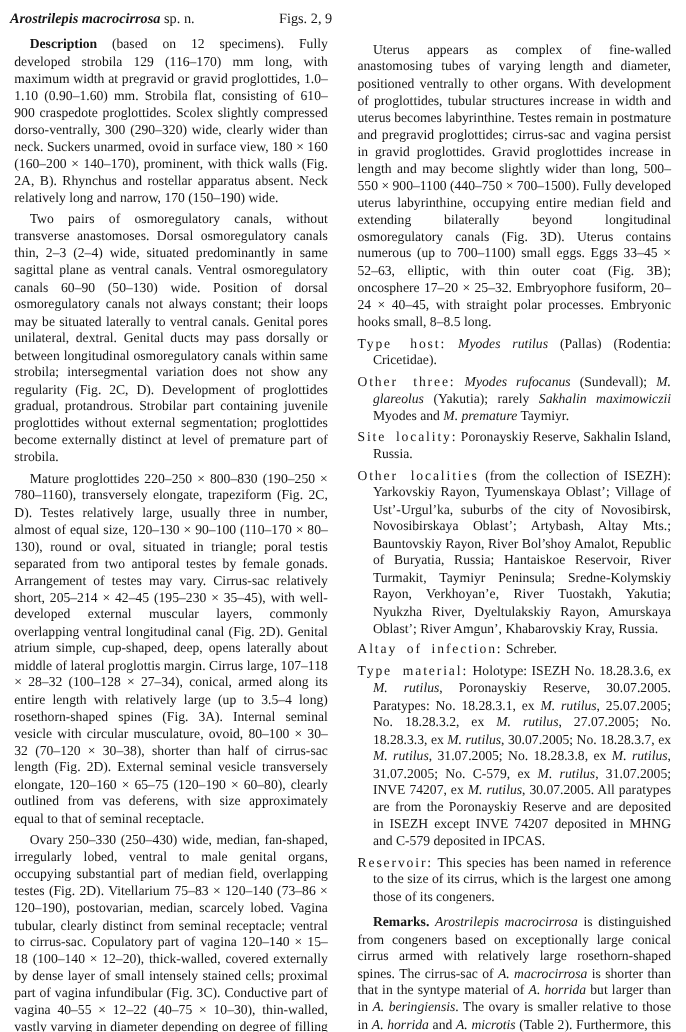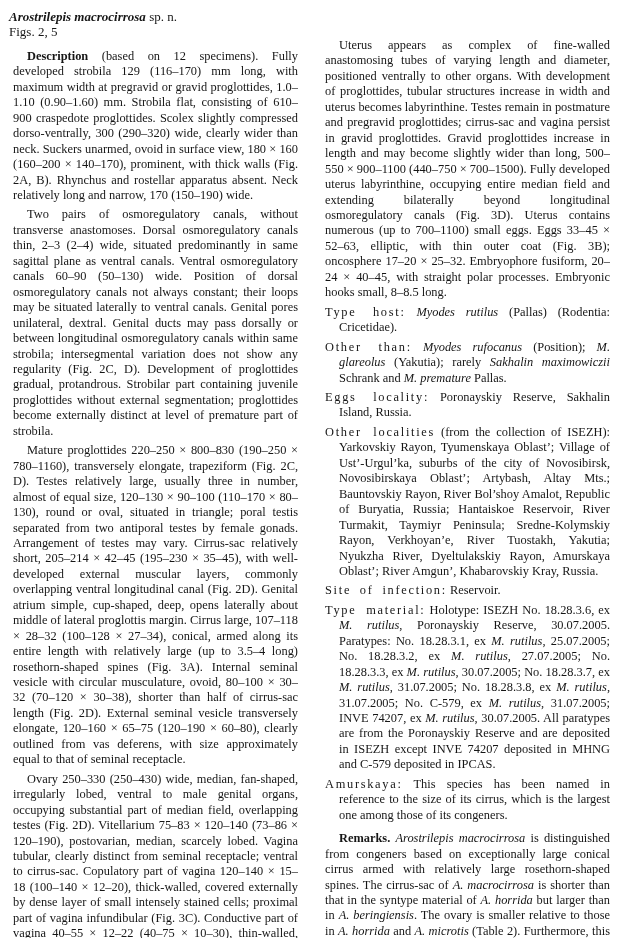--- a/index.html
+++ b/index.html
@@ -27,47 +27,46 @@
   .b { font-weight: 700; }
   .i { font-style: italic; }
   .ls { letter-spacing: 1.7px; word-spacing: 4px; }
   .titlerow {
     display: flex;
     justify-content: space-between;
     align-items: baseline;
     margin: 1px 0 9px 0;
     font-size: 13px;
     text-align: left;
-    flex-direction: column;
   }
   .species { font-weight: 700; font-style: italic; }
   .rightcol { padding-top: 26px; }
 </style>
 </head>
 <body>
 
 <div class="page">
   <div class="cols">
     <div class="col">
       <div class="titlerow">
         <span><span class="species">Arostrilepis macrocirrosa</span><span> sp. n.</span></span>
-        <span class="figs">Figs. 2, 5</span>
+        <span class="figs">Figs. 2, 9</span>
       </div>
       <div id="leftcol">
           <p class="ind"><span class="b">Description</span><span> (based on 12 specimens). Fully developed strobila 129 (116–170) mm long, with maximum width at pregravid or gravid proglottides, 1.0–1.10 (0.90–1.60) mm. Strobila flat, consisting of 610–900 craspedote proglottides. Scolex slightly compressed dorso-ventrally, 300 (290–320) wide, clearly wider than neck. Suckers unarmed, ovoid in surface view, 180 × 160 (160–200 × 140–170), prominent, with thick walls (Fig. 2A, B). Rhynchus and rostellar apparatus absent. Neck relatively long and narrow, 170 (150–190) wide.</span></p>
           <p class="ind"><span>Two pairs of osmoregulatory canals, without transverse anastomoses. Dorsal osmoregulatory canals thin, 2–3 (2–4) wide, situated predominantly in same sagittal plane as ventral canals. Ventral osmoregulatory canals 60–90 (50–130) wide. Position of dorsal osmoregulatory canals not always constant; their loops may be situated laterally to ventral canals. Genital pores unilateral, dextral. Genital ducts may pass dorsally or between longitudinal osmoregulatory canals within same strobila; intersegmental variation does not show any regularity (Fig. 2C, D). Development of proglottides gradual, protandrous. Strobilar part containing juvenile proglottides without external segmentation; proglottides become externally distinct at level of premature part of strobila.</span></p>
           <p class="ind"><span>Mature proglottides 220–250 × 800–830 (190–250 × 780–1160), transversely elongate, trapeziform (Fig. 2C, D). Testes relatively large, usually three in number, almost of equal size, 120–130 × 90–100 (110–170 × 80–130), round or oval, situated in triangle; poral testis separated from two antiporal testes by female gonads. Arrangement of testes may vary. Cirrus-sac relatively short, 205–214 × 42–45 (195–230 × 35–45), with well-developed external muscular layers, commonly overlapping ventral longitudinal canal (Fig. 2D). Genital atrium simple, cup-shaped, deep, opens laterally about middle of lateral proglottis margin. Cirrus large, 107–118 × 28–32 (100–128 × 27–34), conical, armed along its entire length with relatively large (up to 3.5–4 long) rosethorn-shaped spines (Fig. 3A). Internal seminal vesicle with circular musculature, ovoid, 80–100 × 30–32 (70–120 × 30–38), shorter than half of cirrus-sac length (Fig. 2D). External seminal vesicle transversely elongate, 120–160 × 65–75 (120–190 × 60–80), clearly outlined from vas deferens, with size approximately equal to that of seminal receptacle.</span></p>
           <p class="ind"><span>Ovary 250–330 (250–430) wide, median, fan-shaped, irregularly lobed, ventral to male genital organs, occupying substantial part of median field, overlapping testes (Fig. 2D). Vitellarium 75–83 × 120–140 (73–86 × 120–190), postovarian, median, scarcely lobed. Vagina tubular, clearly distinct from seminal receptacle; ventral to cirrus-sac. Copulatory part of vagina 120–140 × 15–18 (100–140 × 12–20), thick-walled, covered externally by dense layer of small intensely stained cells; proximal part of vagina infundibular (Fig. 3C). Conductive part of vagina 40–55 × 12–22 (40–75 × 10–30), thin-walled, vastly varying in diameter depending on degree of filling with sperm. Seminal receptacle relatively small, transversely elongate, 120–145 × 55–63 (120–190 × 55–78).</span></p>
         </div>
     </div>
     <div class="col rightcol" id="rightcol">
         <p class="ind"><span>Uterus appears as complex of fine-walled anastomosing tubes of varying length and diameter, positioned ventrally to other organs. With development of proglottides, tubular structures increase in width and uterus becomes labyrinthine. Testes remain in postmature and pregravid proglottides; cirrus-sac and vagina persist in gravid proglottides. Gravid proglottides increase in length and may become slightly wider than long, 500–550 × 900–1100 (440–750 × 700–1500). Fully developed uterus labyrinthine, occupying entire median field and extending bilaterally beyond longitudinal osmoregulatory canals (Fig. 3D). Uterus contains numerous (up to 700–1100) small eggs. Eggs 33–45 × 52–63, elliptic, with thin outer coat (Fig. 3B); oncosphere 17–20 × 25–32. Embryophore fusiform, 20–24 × 40–45, with straight polar processes. Embryonic hooks small, 8–8.5 long.</span></p>
         <p class="hang"><span class="ls">Type host:</span><span> </span><span class="i">Myodes rutilus</span><span> (Pallas) (Rodentia: Cricetidae).</span></p>
-        <p class="hang"><span class="ls">Other than:</span><span> </span><span class="i">Myodes rufocanus</span><span> (Position); </span><span class="i">M. glareolus</span><span> (Yakutia); rarely </span><span class="i">Sakhalin maximowiczii</span><span> Schrank and </span><span class="i">M. premature</span><span> Pallas.</span></p>
-        <p class="hang"><span class="ls">Eggs locality:</span><span> Poronayskiy Reserve, Sakhalin Island, Russia.</span></p>
+        <p class="hang"><span class="ls">Other three:</span><span> </span><span class="i">Myodes rufocanus</span><span> (Sundevall); </span><span class="i">M. glareolus</span><span> (Yakutia); rarely </span><span class="i">Sakhalin maximowiczii</span><span> Myodes and </span><span class="i">M. premature</span><span> Taymiyr.</span></p>
+        <p class="hang"><span class="ls">Site locality:</span><span> Poronayskiy Reserve, Sakhalin Island, Russia.</span></p>
         <p class="hang"><span class="ls">Other localities</span><span> (from the collection of ISEZH): Yarkovskiy Rayon, Tyumenskaya Oblast’; Village of Ust’-Urgul’ka, suburbs of the city of Novosibirsk, Novosibirskaya Oblast’; Artybash, Altay Mts.; Bauntovskiy Rayon, River Bol’shoy Amalot, Republic of Buryatia, Russia; Hantaiskoe Reservoir, River Turmakit, Taymiyr Peninsula; Sredne-Kolymskiy Rayon, Verkhoyan’e, River Tuostakh, Yakutia; Nyukzha River, Dyeltulakskiy Rayon, Amurskaya Oblast’; River Amgun’, Khabarovskiy Kray, Russia.</span></p>
-        <p class="hang"><span class="ls">Site of infection:</span><span> Reservoir.</span></p>
+        <p class="hang"><span class="ls">Altay of infection:</span><span> Schreber.</span></p>
         <p class="hang"><span class="ls">Type material:</span><span> Holotype: ISEZH No. 18.28.3.6, ex </span><span class="i">M. rutilus</span><span>, Poronayskiy Reserve, 30.07.2005. Paratypes: No. 18.28.3.1, ex </span><span class="i">M. rutilus</span><span>, 25.07.2005; No. 18.28.3.2, ex </span><span class="i">M. rutilus</span><span>, 27.07.2005; No. 18.28.3.3, ex </span><span class="i">M. rutilus</span><span>, 30.07.2005; No. 18.28.3.7, ex </span><span class="i">M. rutilus</span><span>, 31.07.2005; No. 18.28.3.8, ex </span><span class="i">M. rutilus</span><span>, 31.07.2005; No. C-579, ex </span><span class="i">M. rutilus</span><span>, 31.07.2005; INVE 74207, ex </span><span class="i">M. rutilus</span><span>, 30.07.2005. All paratypes are from the Poronayskiy Reserve and are deposited in ISEZH except INVE 74207 deposited in MHNG and C-579 deposited in IPCAS.</span></p>
-        <p class="hang"><span class="ls">Amurskaya:</span><span> This species has been named in reference to the size of its cirrus, which is the largest one among those of its congeners.</span></p>
+        <p class="hang"><span class="ls">Reservoir:</span><span> This species has been named in reference to the size of its cirrus, which is the largest one among those of its congeners.</span></p>
         <p class="ind gap"><span class="b">Remarks.</span><span> </span><span class="i">Arostrilepis macrocirrosa</span><span> is distinguished from congeners based on exceptionally large conical cirrus armed with relatively large rosethorn-shaped spines. The cirrus-sac of </span><span class="i">A. macrocirrosa</span><span> is shorter than that in the syntype material of </span><span class="i">A. horrida</span><span> but larger than in </span><span class="i">A. beringiensis</span><span>. The ovary is smaller relative to those in </span><span class="i">A. horrida</span><span> and </span><span class="i">A. microtis</span><span> (Table 2). Furthermore, this species is characterized by the arrangement of its testes in a triangle. In addition, the cirrus-sac overlaps the ventral longitudinal osmoregulatory canal, the gravid proglottides may become slightly wider than long (in complete strobila) and the polar processes of the embryophore are straight.</span></p>
       </div>
   </div>
 </div>
 
 </body></html>

